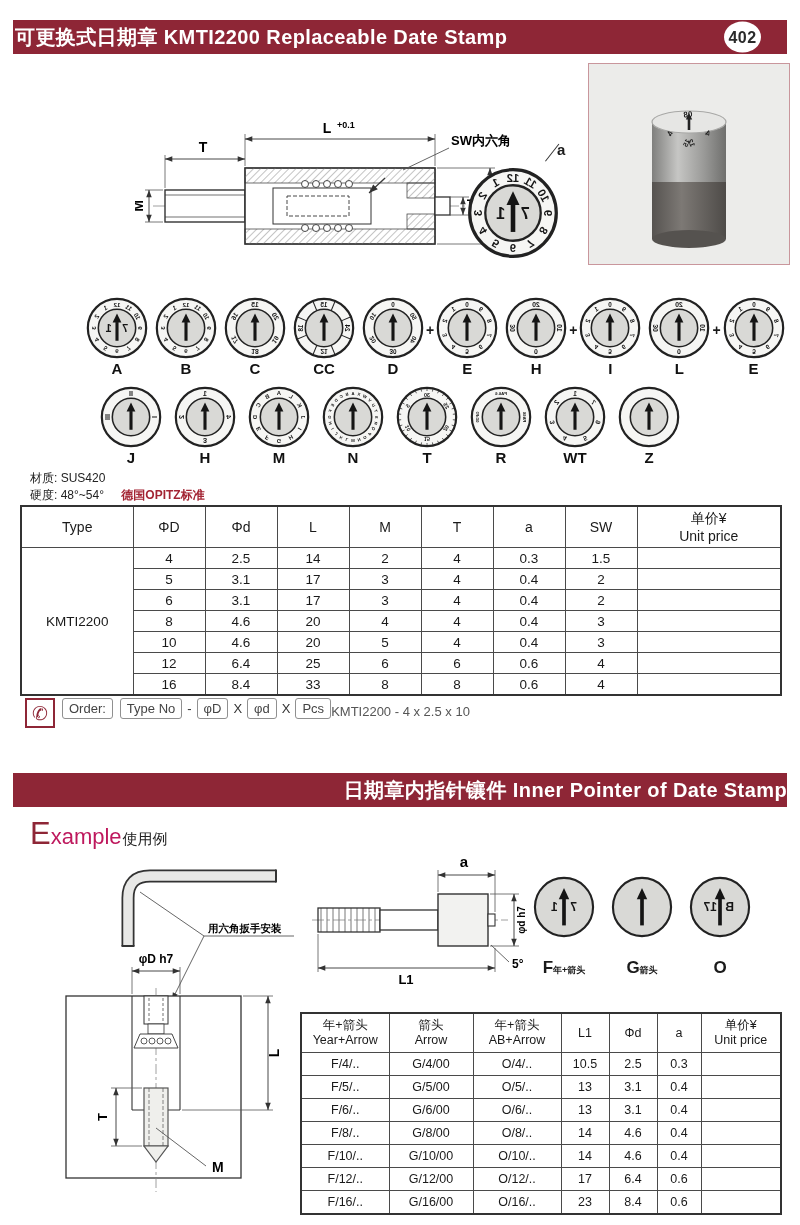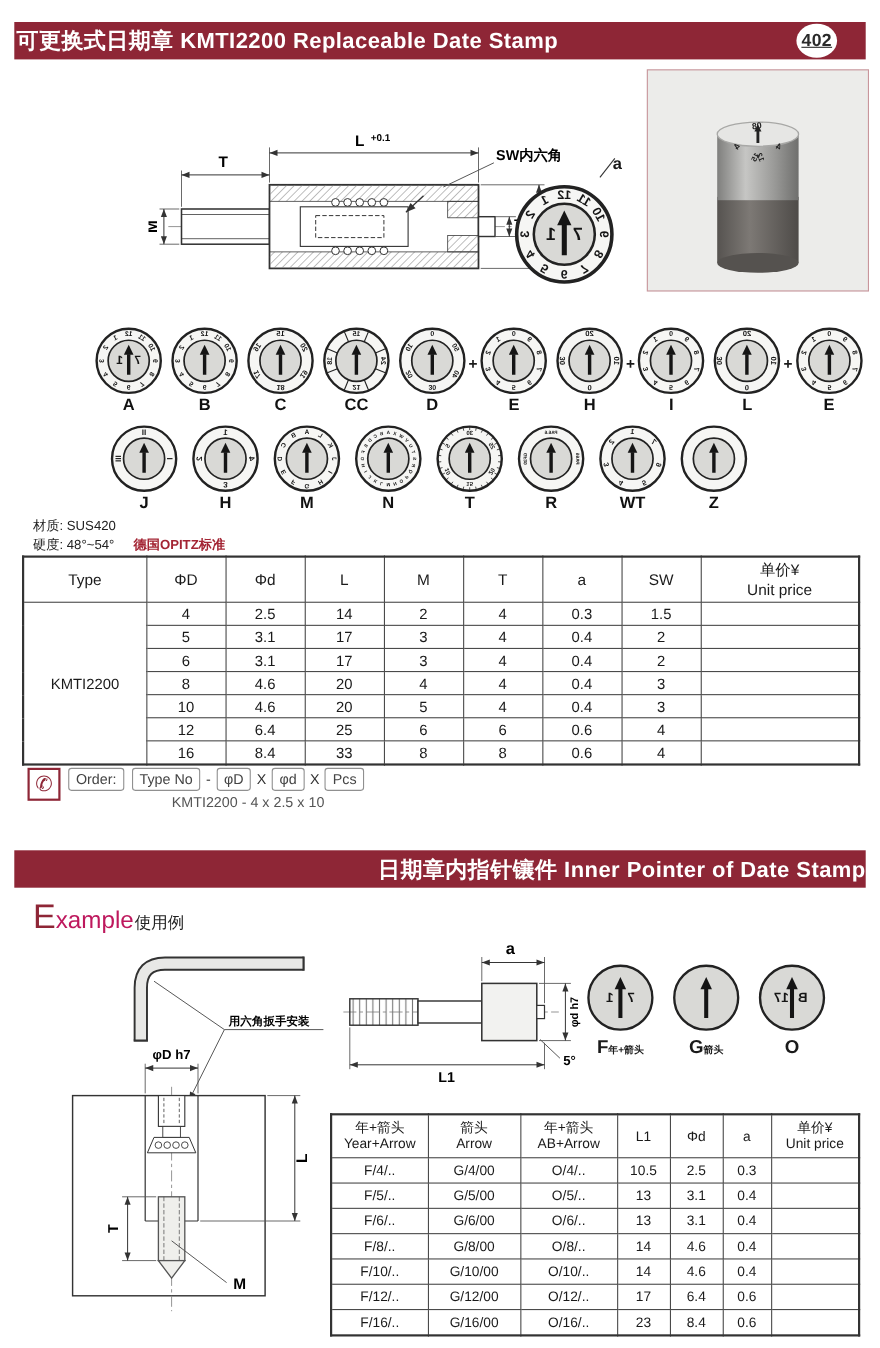--- a/index.html
+++ b/index.html
@@ -7,21 +7,21 @@
        font-family:"Liberation Sans",sans-serif;color:#1a1a1a;overflow:hidden;}
   svg{font-family:inherit;}
 
   
   .bar{position:absolute;left:13px;width:774px;height:34px;background:#8e2636;color:#fff;
        display:flex;align-items:center;padding-left:2px;box-sizing:border-box;
        font-size:20px;font-weight:bold;letter-spacing:.4px;white-space:nowrap;}
   #bar1{top:20px;} #bar2{top:773px;justify-content:flex-end;}
   .page-badge{position:absolute;right:26px;top:50%;transform:translateY(-50%);
        width:37px;height:31px;background:#fff;border-radius:50%;display:flex;
-       align-items:center;justify-content:center;color:#2a2a2a;font-size:16px;font-weight:bold;text-decoration:underline;}
+       align-items:center;justify-content:center;color:#2a2a2a;font-size:16px;font-weight:bold;}
 
   
   #photo{position:absolute;top:63px;left:588px;width:202px;height:202px;
        background:#ececea;border:1px solid #c9969c;box-sizing:border-box;}
 
   
   .drw{position:absolute;}
   #drw1{top:118px;left:135px;}
   #drw1-dial{position:absolute;top:167px;left:467px;}
   #drw1-a{position:absolute;top:141px;left:557px;font-size:15px;font-weight:bold;}
@@ -55,34 +55,34 @@
   #table2 td{height:22px;font-size:12.5px;}
   .hdr2l{font-size:12.5px;}
 
   
   #order{position:absolute;top:698px;left:25px;display:flex;align-items:flex-start;
          gap:7px;font-size:13px;color:#333;}
   .phone-box{width:30px;height:30px;border:2px solid #8e2636;color:#8e2636;display:flex;
              align-items:center;justify-content:center;font-size:19px;box-sizing:border-box;}
   .obox{border:1.5px solid #909090;border-radius:3px;padding:2px 6px;background:#fff;
         color:#444;white-space:nowrap;}
-  .order-col{display:flex;flex-direction:column;}
+  .order-col{display:flex;flex-direction:row;align-items:flex-end;}
   .order-row{display:flex;align-items:center;gap:5px;}
   .order-ex{margin-top:3px;text-align:center;color:#555;font-size:13px;}
 
   
   #example{position:absolute;top:816px;left:30px;display:flex;align-items:baseline;}
   .ex-i{font-size:31px;color:#8e2636;}
   .ex-r{font-size:22px;color:#be185d;}
   .ex-z{font-size:15px;color:#222;margin-left:1px;}
 
   
   #faces{position:absolute;top:876px;left:532px;display:flex;gap:14px;}
   .face-block{display:flex;flex-direction:column;align-items:center;width:64px;}
-  .face-cap{margin-top:4px;white-space:nowrap;}
+  .face-cap{margin-top:20px;white-space:nowrap;}
   .face-cap .big{font-size:17px;font-weight:bold;}
   .face-cap .small{font-size:9px;font-weight:bold;}
 </style>
 </head>
 <body>
 
 <div class="bar" id="bar1">
   <span>可更换式日期章 KMTI2200 Replaceable Date Stamp</span>
   <span class="page-badge">402</span>
 </div>

